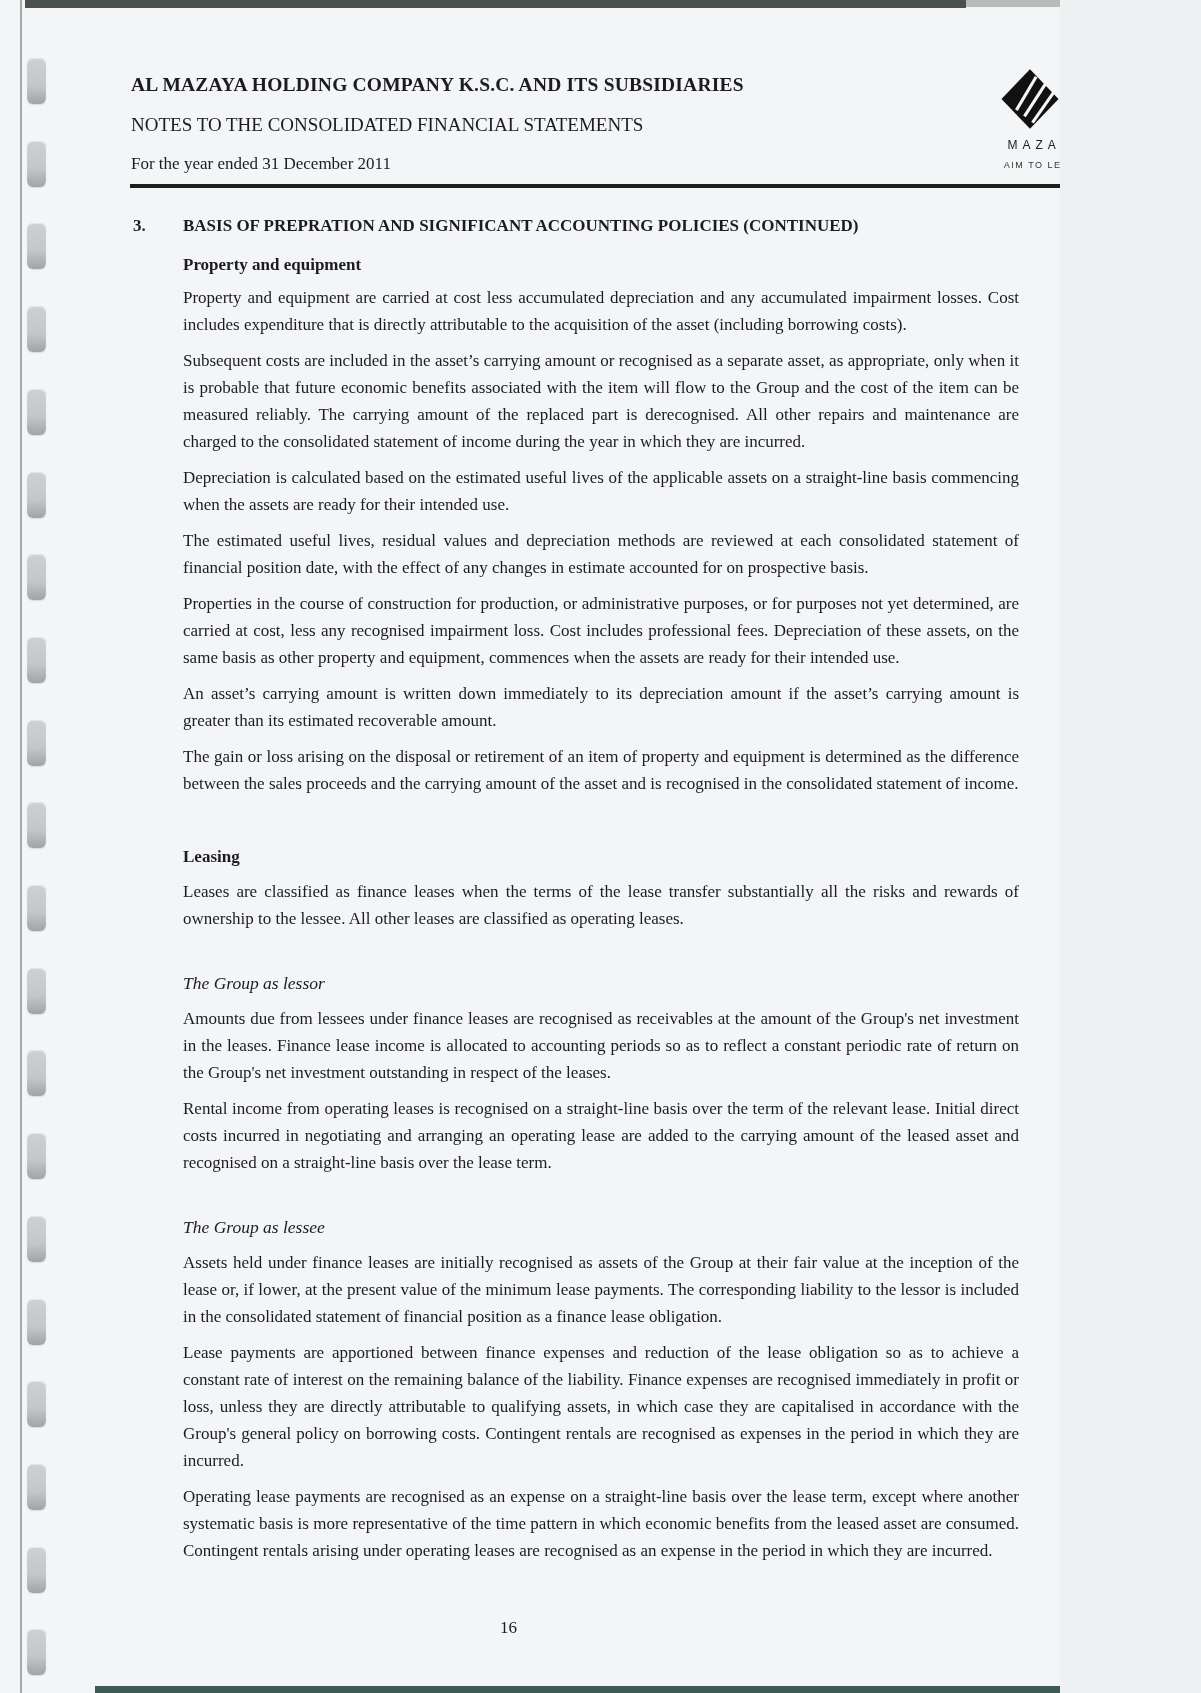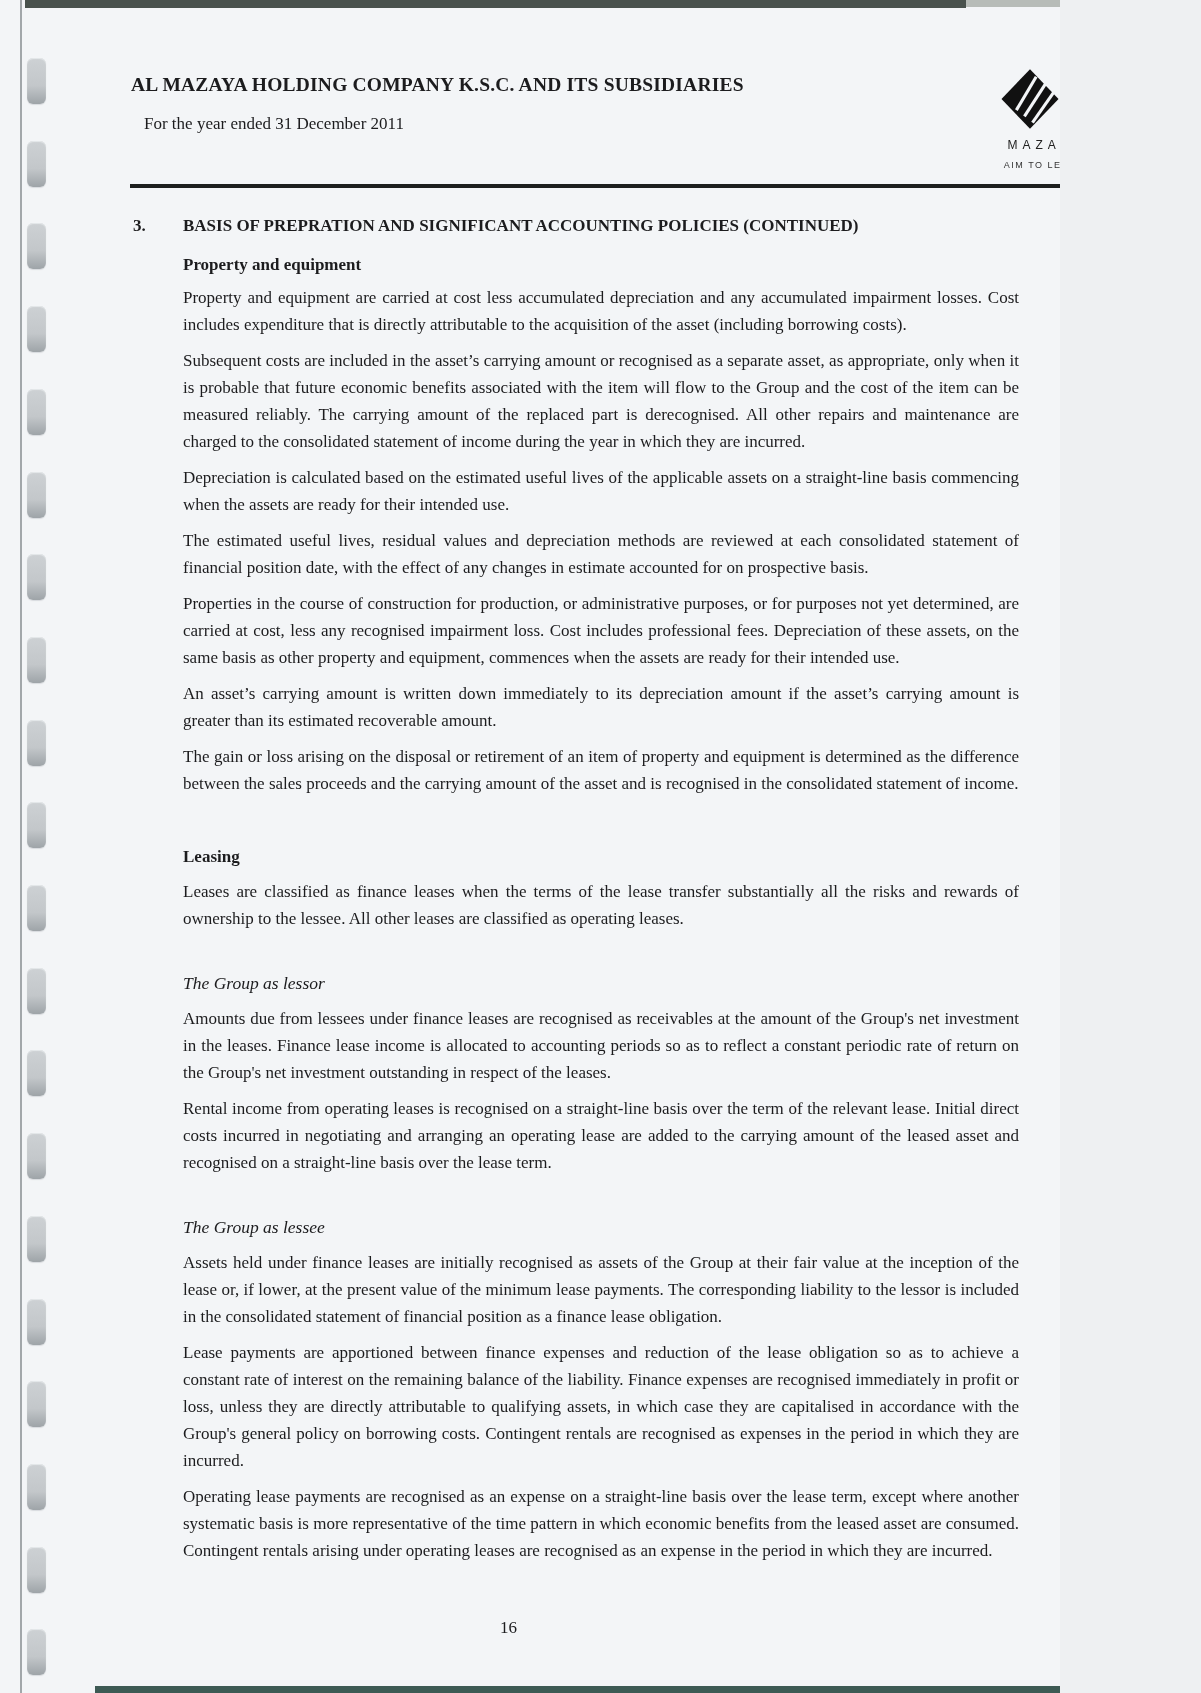--- a/index.html
+++ b/index.html
@@ -21,21 +21,21 @@
   
   .hole{
     position:absolute;left:27px;width:19px;height:46px;border-radius:6px;
     background:linear-gradient(180deg,#cdd1d4 0%,#c3c7ca 60%,#9ea4a8 100%);
     box-shadow:inset 0 1px 1px #e6e9eb, 0 1px 1px #d8dbde;
   }
   
   .hdr{position:absolute;left:131px;top:74px;width:820px;}
   .hdr .company{font-weight:bold;font-size:19.5px;letter-spacing:.2px;margin:0 0 18px 0;}
   .hdr .subtitle{font-size:19px;margin:0 0 18px 0;}
-  .hdr .period{font-size:17px;margin:13px;}
+  .hdr .period{font-size:17px;margin:0;}
   .hdr-rule{position:absolute;left:130px;top:184px;width:950px;height:4px;background:#1d1f1e;}
   
   .logo{position:absolute;left:975px;top:66px;width:110px;text-align:right;}
   .logo svg{width:62px;height:66px;display:block;margin:0 auto 6px auto;}
   .logo .brand{font-size:12px;letter-spacing:5px;color:#222;font-family:"Liberation Sans",sans-serif;margin:0 0 3px 0;}
   .logo .tagline{font-size:9px;letter-spacing:1.5px;color:#333;font-family:"Liberation Sans",sans-serif;margin:8px;}
   
   .content{position:absolute;left:183px;top:212px;width:836px;font-size:17px;line-height:27px;}
   .note-head{position:relative;font-weight:bold;font-size:17px;margin:0 0 12px 0;}
   .note-num{position:absolute;left:-50px;top:0;font-weight:bold;}
@@ -76,20 +76,21 @@
       <div class="hole" style="top: 1215.8px;"></div>
       <div class="hole" style="top: 1298.5px;"></div>
       <div class="hole" style="top: 1381.2px;"></div>
       <div class="hole" style="top: 1463.9px;"></div>
       <div class="hole" style="top: 1546.6px;"></div>
       <div class="hole" style="top: 1629.3px;"></div>
     </div>
 
   <div class="hdr">
     <p class="company">AL MAZAYA HOLDING COMPANY K.S.C. AND ITS SUBSIDIARIES</p>
+    <p class="subtitle">NOTES TO THE CONSOLIDATED FINANCIAL STATEMENTS</p>
     <p class="period">For the year ended 31 December 2011</p>
   </div>
 
   <div class="logo">
     <svg viewBox="0 0 100 104">
       <polygon points="50,4 96,52 50,100 4,52" fill="#111"></polygon>
       <g stroke="#f3f5f7" stroke-width="5" fill="none">
         <line x1="28" y1="70" x2="60" y2="16"></line>
         <line x1="41" y1="80" x2="76" y2="26"></line>
         <line x1="54" y1="90" x2="89" y2="40"></line>

